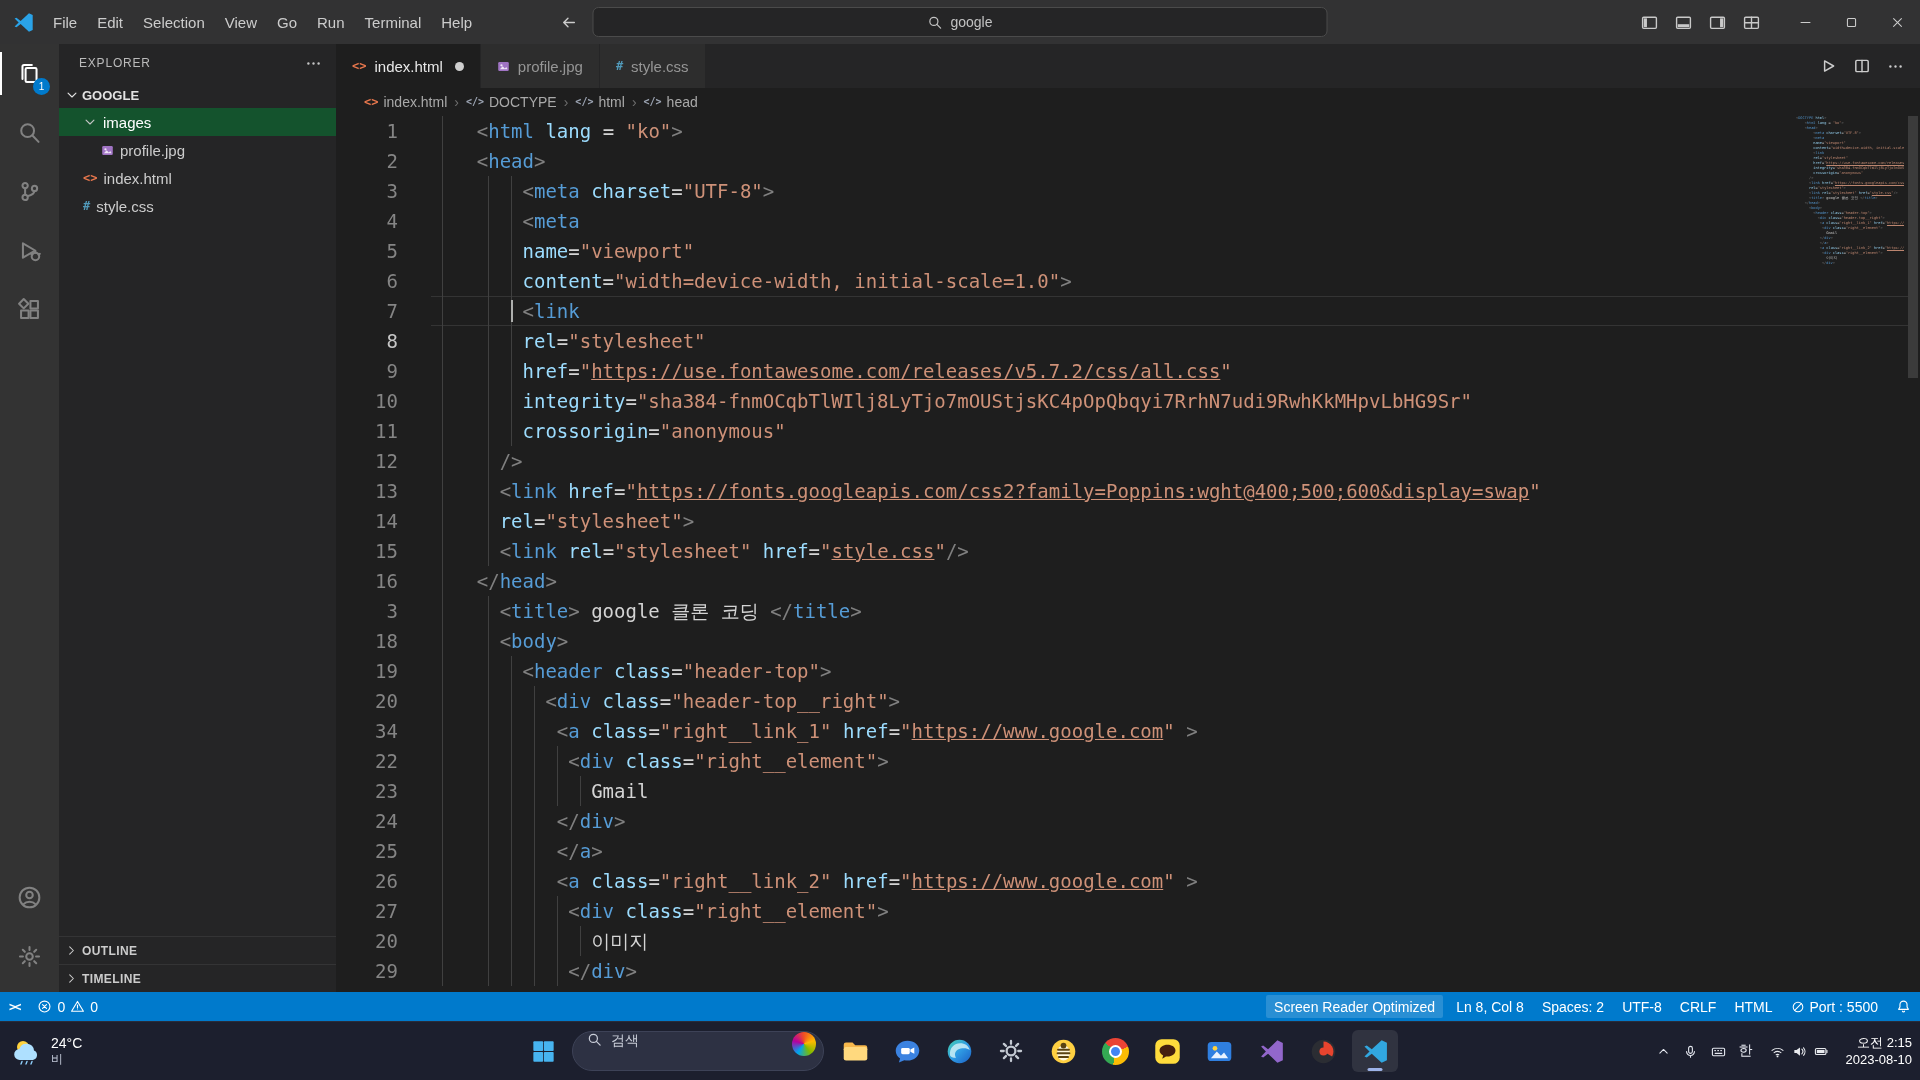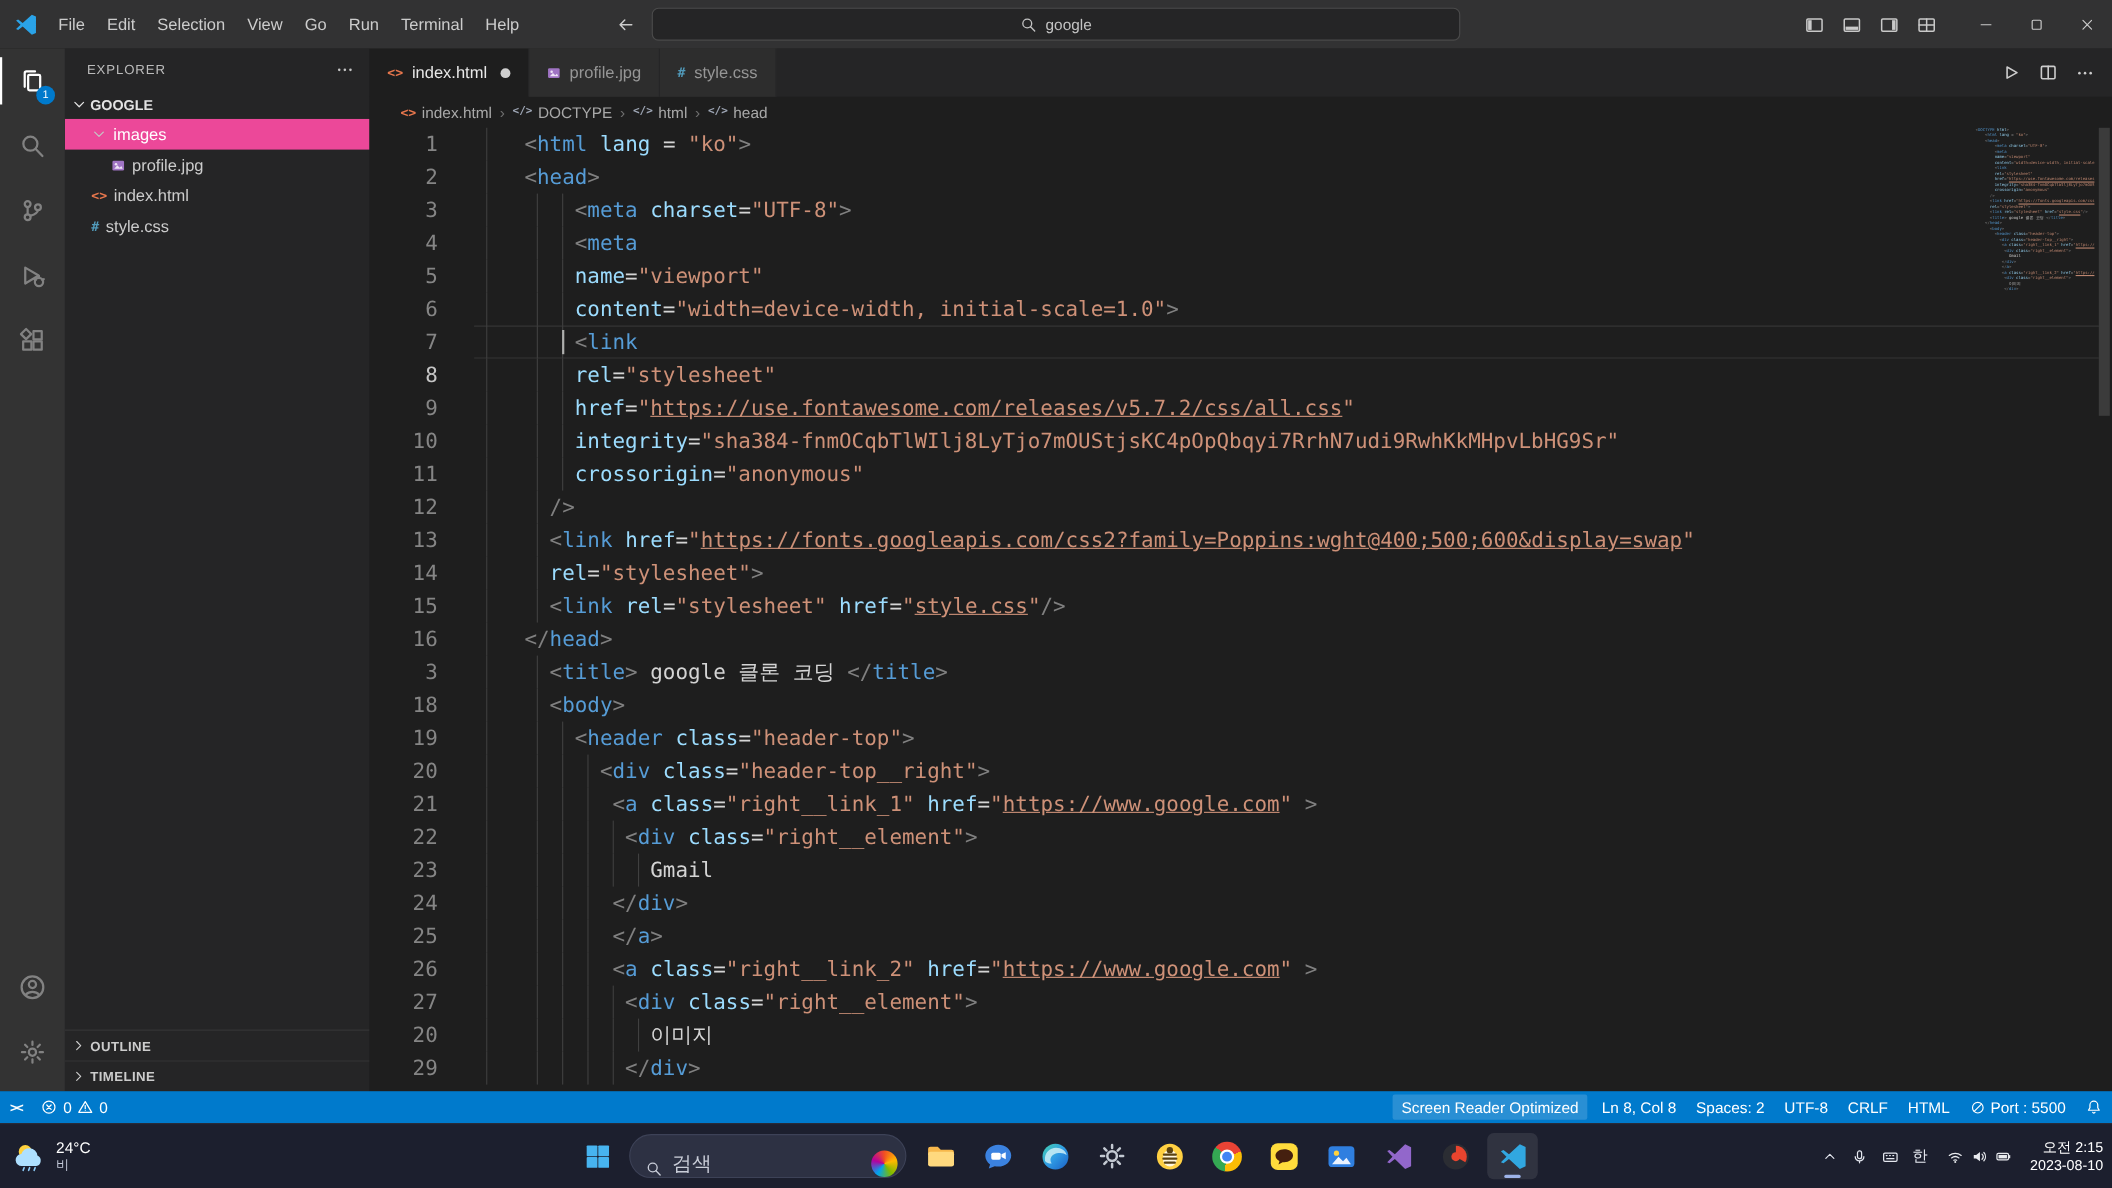--- a/index.html
+++ b/index.html
@@ -34,21 +34,21 @@
   .ab-item.active::before{content:"";position:absolute;left:0;top:8px;bottom:8px;width:2px;background:#ffffff}
   .ab-badge{position:absolute;right:9px;bottom:8px;min-width:17px;height:17px;border-radius:9px;background:#007acc;
     color:#fff;font-size:10px;display:flex;align-items:center;justify-content:center;padding:0 3px}
 
   .sidebar{width:277px;background:#252526;color:#cccccc;display:flex;flex-direction:column;flex:none;min-height:0}
   .sb-head{height:38px;display:flex;align-items:center;padding:0 14px 0 20px;font-size:12px;letter-spacing:.8px;color:#bbbbbb}
   .sb-head .icon{margin-left:auto;color:#c5c5c5}
   .sb-section{height:26px;display:flex;align-items:center;gap:3px;padding-left:6px;font-size:13px;font-weight:bold;color:#e3e3e3;cursor:pointer}
   .file-tree{flex:1;min-height:0;overflow:hidden}
   .tree-row{height:28px;display:flex;align-items:center;gap:6px;font-size:15px;color:#cccccc;cursor:pointer;white-space:nowrap}
-  .tree-row.selected{background:#ec4899;color:#ffffff}
+  .tree-row.selected{background:#14532d;color:#ffffff}
   .tree-row .icon{color:#c5c5c5}
   .sb-bottom{margin-top:auto}
   .sb-panel{height:28px;display:flex;align-items:center;gap:4px;padding-left:6px;font-size:12px;font-weight:bold;
     letter-spacing:.4px;color:#cccccc;border-top:1px solid rgba(255,255,255,.07);cursor:pointer}
 
   
   .editor{flex:1;min-width:0;display:flex;flex-direction:column;background:#1e1e1e}
   .tabbar{height:44px;background:#252526;display:flex;align-items:stretch;flex:none}
   .tabs{display:flex}
   .tab{display:flex;align-items:center;gap:8px;padding:0 16px;font-size:15px;background:#2d2d2d;color:#969696;
@@ -96,21 +96,21 @@
   .tb-weather .wcond{font-size:12px;color:#c2c8d8}
   .tb-center{position:absolute;left:50%;transform:translateX(-50%);display:flex;align-items:center;gap:8px}
   .tb-appcell{width:46px;height:42px;border-radius:6px;display:flex;align-items:center;justify-content:center;
     position:relative;cursor:pointer}
   .tb-appcell.start{width:42px}
   .tb-appcell.active{background:rgba(255,255,255,.09)}
   .tb-appcell.active::after{content:"";position:absolute;bottom:1px;left:50%;transform:translateX(-50%);
     width:15px;height:3px;border-radius:2px;background:#9db3e8}
   .tb-apps{display:flex;gap:6px}
   .tb-search{width:252px;height:40px;border-radius:20px;background:#2d3143;border:1px solid #3d4257;
-    display:flex;align-items:flex-end;gap:9px;padding:0 7px 0 14px;font-size:18px;color:#c9cdd8;cursor:pointer}
+    display:flex;align-items:flex-start;gap:9px;padding:0 7px 0 14px;font-size:14px;color:#c9cdd8;cursor:pointer}
   .bing-dot{width:24px;height:24px;border-radius:50%;margin-left:auto;
     background:conic-gradient(#f25022,#ffb900,#7fba00,#00a4ef,#b4009e,#f25022)}
   .tb-tray{position:absolute;right:8px;display:flex;align-items:center;gap:13px}
   .tray-item{display:flex;align-items:center;justify-content:center;color:#e4e7ef;font-size:14px;cursor:pointer}
   .tray-group{display:flex;align-items:center;gap:7px;padding:4px 4px;border-radius:5px;cursor:pointer}
   .tb-clock{text-align:right;font-size:13px;line-height:17px;color:#ffffff;cursor:pointer}
   .chrome-ic{width:27px;height:27px;border-radius:50%;position:relative;display:inline-block;
     background:conic-gradient(from -50deg,#ea4335 0 120deg,#fbbc05 0 240deg,#34a853 0 360deg)}
   .chrome-ic i{position:absolute;inset:7px;background:#4285f4;border:2.5px solid #fff;border-radius:50%}
 </style>
@@ -448,21 +448,21 @@
             <div class="ln">11</div>
             <div class="ln">12</div>
             <div class="ln">13</div>
             <div class="ln">14</div>
             <div class="ln">15</div>
             <div class="ln">16</div>
             <div class="ln">3</div>
             <div class="ln">18</div>
             <div class="ln">19</div>
             <div class="ln">20</div>
-            <div class="ln">21</div>
+            <div class="ln">34</div>
             <div class="ln">22</div>
             <div class="ln">23</div>
             <div class="ln">24</div>
             <div class="ln">25</div>
             <div class="ln">26</div>
             <div class="ln">27</div>
             <div class="ln">20</div>
             <div class="ln">29</div>
             <div class="ln">30</div>
           </div>

